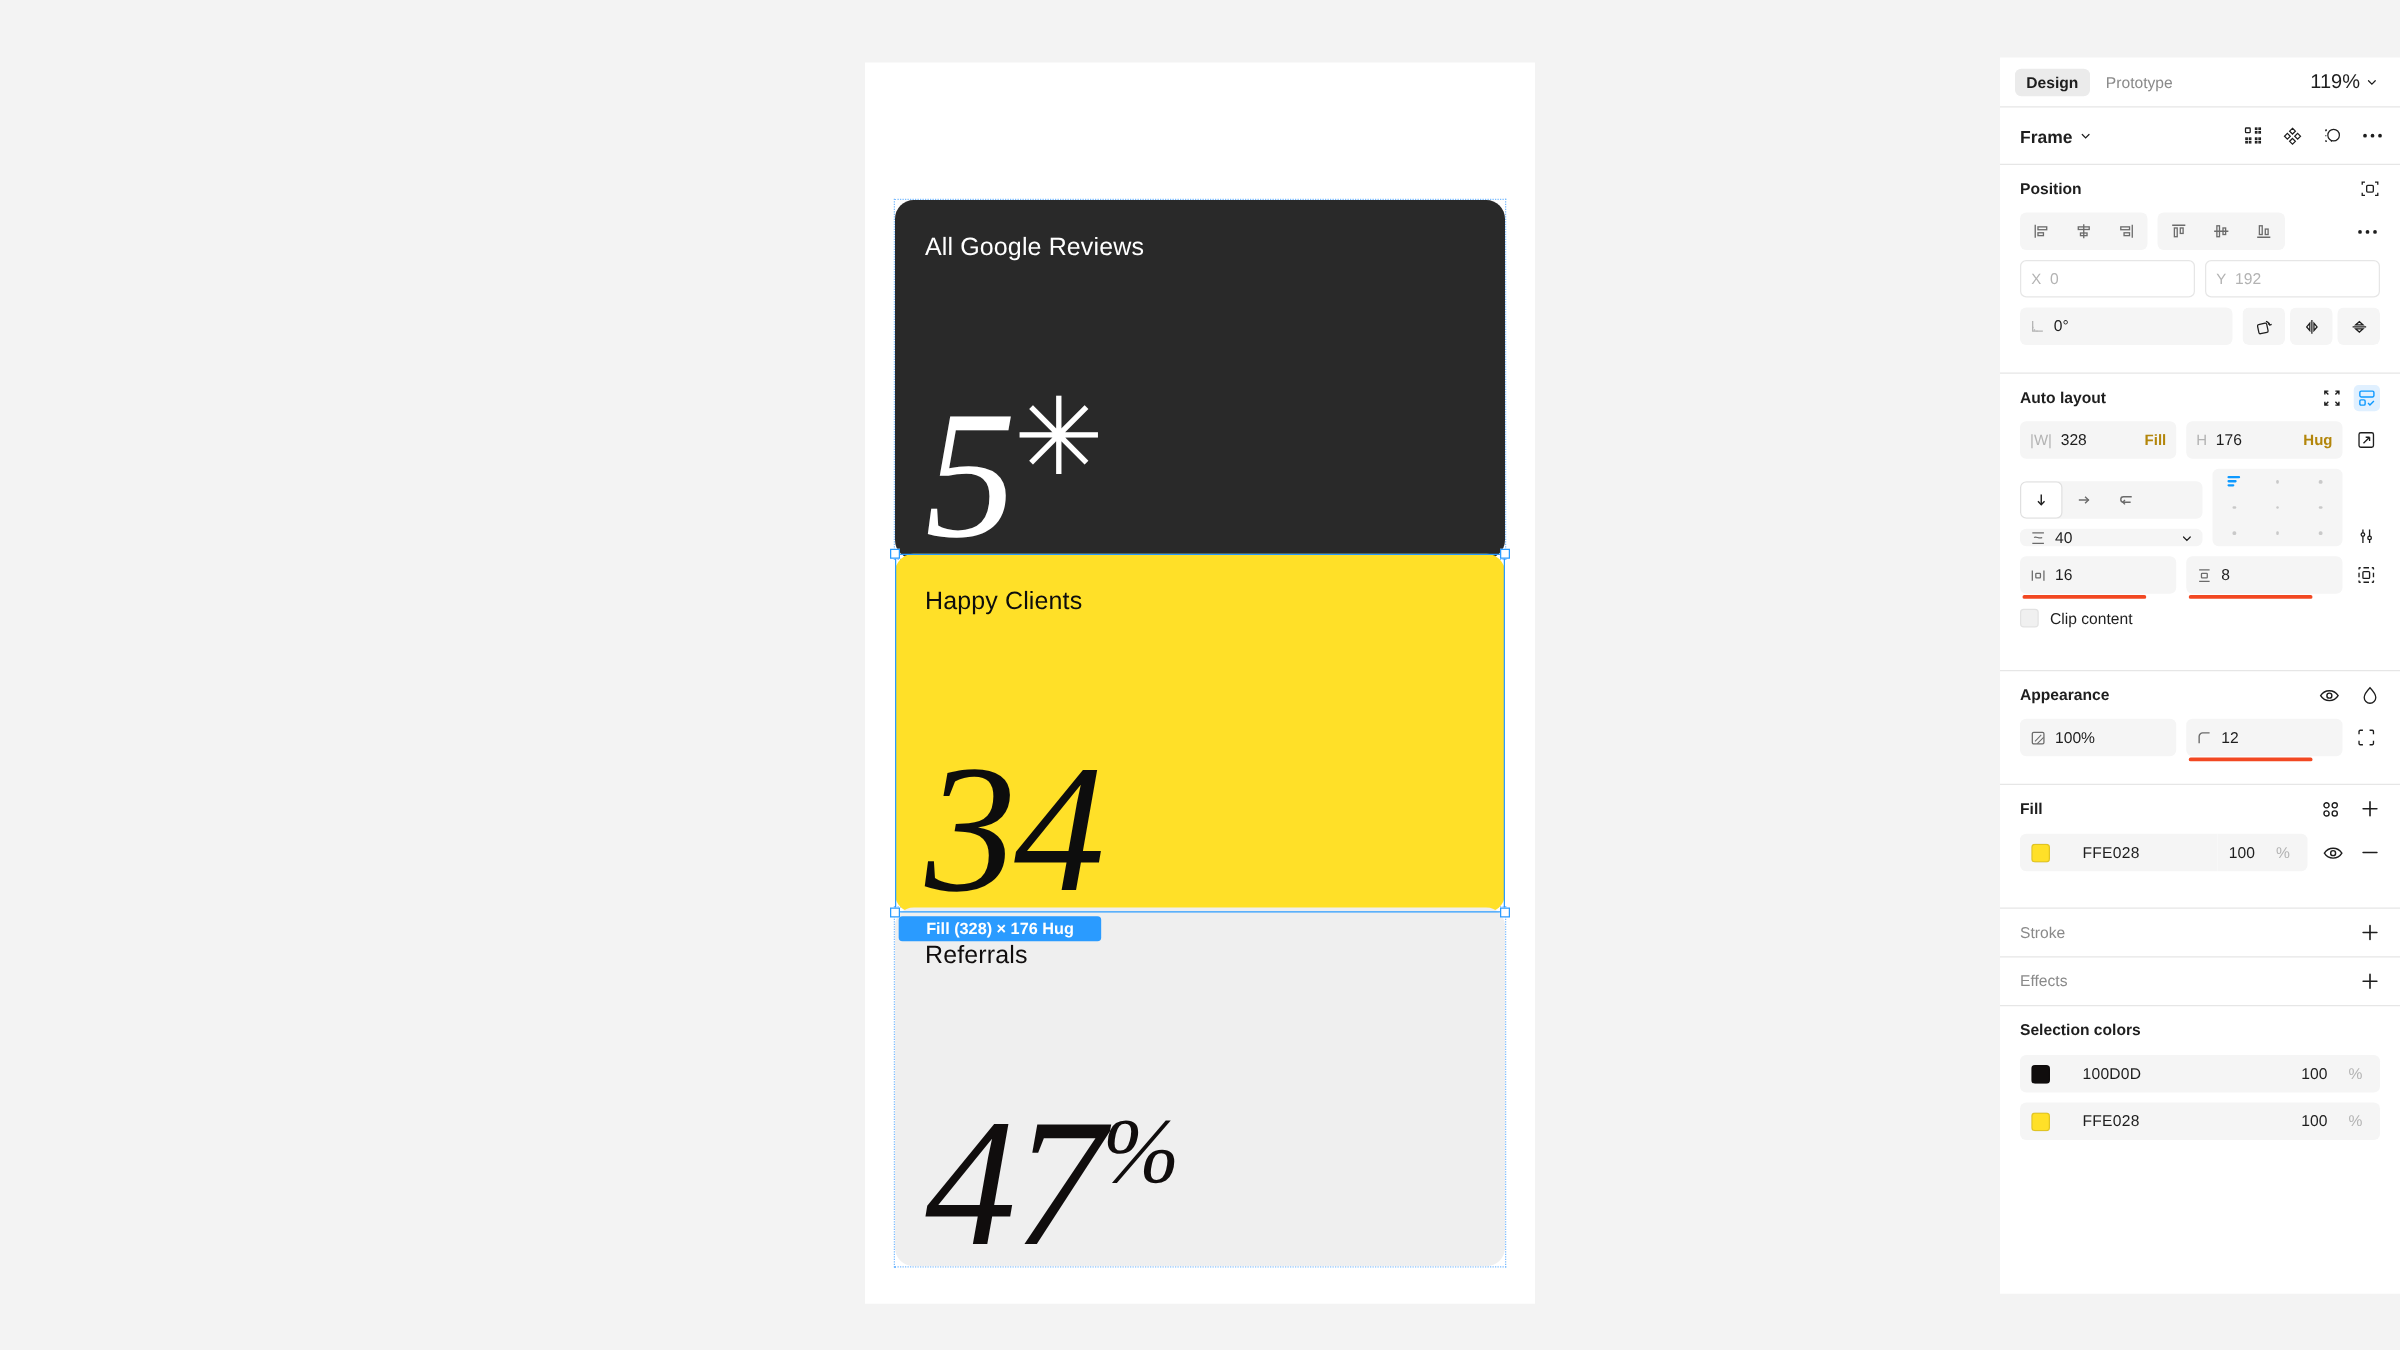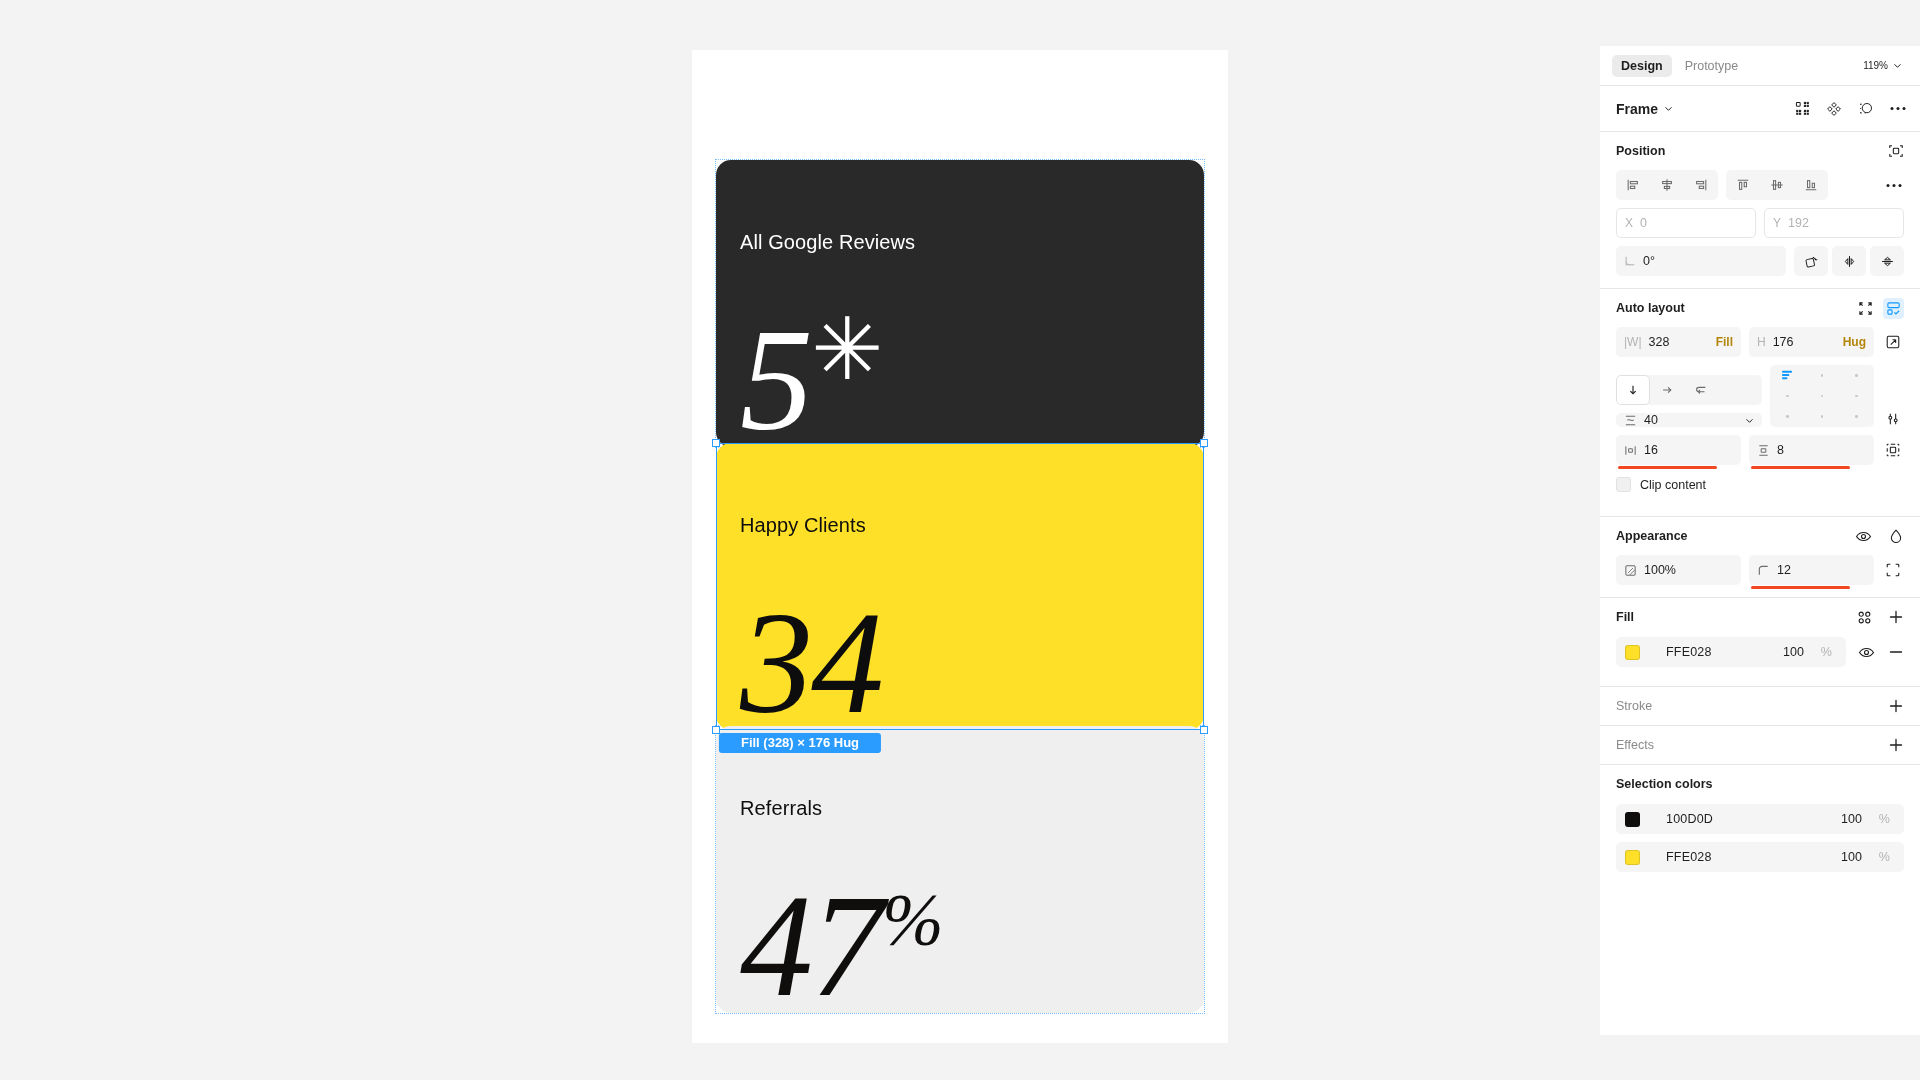--- a/index.html
+++ b/index.html
@@ -31,21 +31,20 @@
     left:716px;
     width:488px;
     height:287px;
     border-radius:15px;
     padding:26px 20px 0 24px;
   }
   .card .card-title {
     font-size:20px;
     letter-spacing:.1px;
     line-height:1.2;
-    margin-top:44px;
   }
   .card .card-value {
     position:absolute;
     left:24px;
     bottom:-6px;
     font-family:"Liberation Serif", serif;
     font-style:italic;
     font-size:146px;
     line-height:1;
     letter-spacing:-2px;
@@ -123,21 +122,21 @@
     border-bottom:1px solid #e6e6e6;
     gap:4px;
   }
   .tab {
     font-size:12.5px; padding:4px 9px; border-radius:5px;
     color:#8a8a8a; cursor:default;
   }
   .tab.active { background:#ebebeb; color:#1e1e1e; font-weight:bold; }
   #zoom-group {
     margin-left:auto; display:flex; align-items:center; gap:5px;
-    font-size:10px; color:#1e1e1e; padding-right:6px;
+    font-size:16px; color:#1e1e1e; padding-right:6px;
   }
 
   
   #obj-row {
     display:flex; align-items:center;
     height:46px; padding:0 14px 0 16px;
     border-bottom:1px solid #e6e6e6;
   }
   #obj-name { font-size:14px; font-weight:bold; color:#1e1e1e; }
   #obj-icons { margin-left:auto; display:flex; align-items:center; gap:16px; }
@@ -162,21 +161,21 @@
   .field.ghost .val { color:#b3b3b3; }
   .field .tail { margin-left:auto; color:#b3860b; font-weight:bold; font-size:12px; }
   .underline-red::after {
     content:""; position:absolute;
     left:2px; right:24px; bottom:-4px;
     height:3px; background:#f24822; border-radius:2px;
   }
 
   .row { display:flex; align-items:center; gap:8px; margin-bottom:8px; }
   .row:last-child { margin-bottom:0; }
-  .pad-b { padding-bottom:12px; }
+  .pad-b { padding-bottom:22px; }
 
   .seg {
     display:flex; background:#f5f5f5; border-radius:5px; overflow:hidden;
     height:30px;
   }
   .seg .cell {
     width:34px; display:flex; align-items:center; justify-content:center;
     color:#6b6b6b;
   }
   .seg .cell.sel { background:#ffffff; border:1px solid #e0e0e0; border-radius:5px; color:#1e1e1e; }

